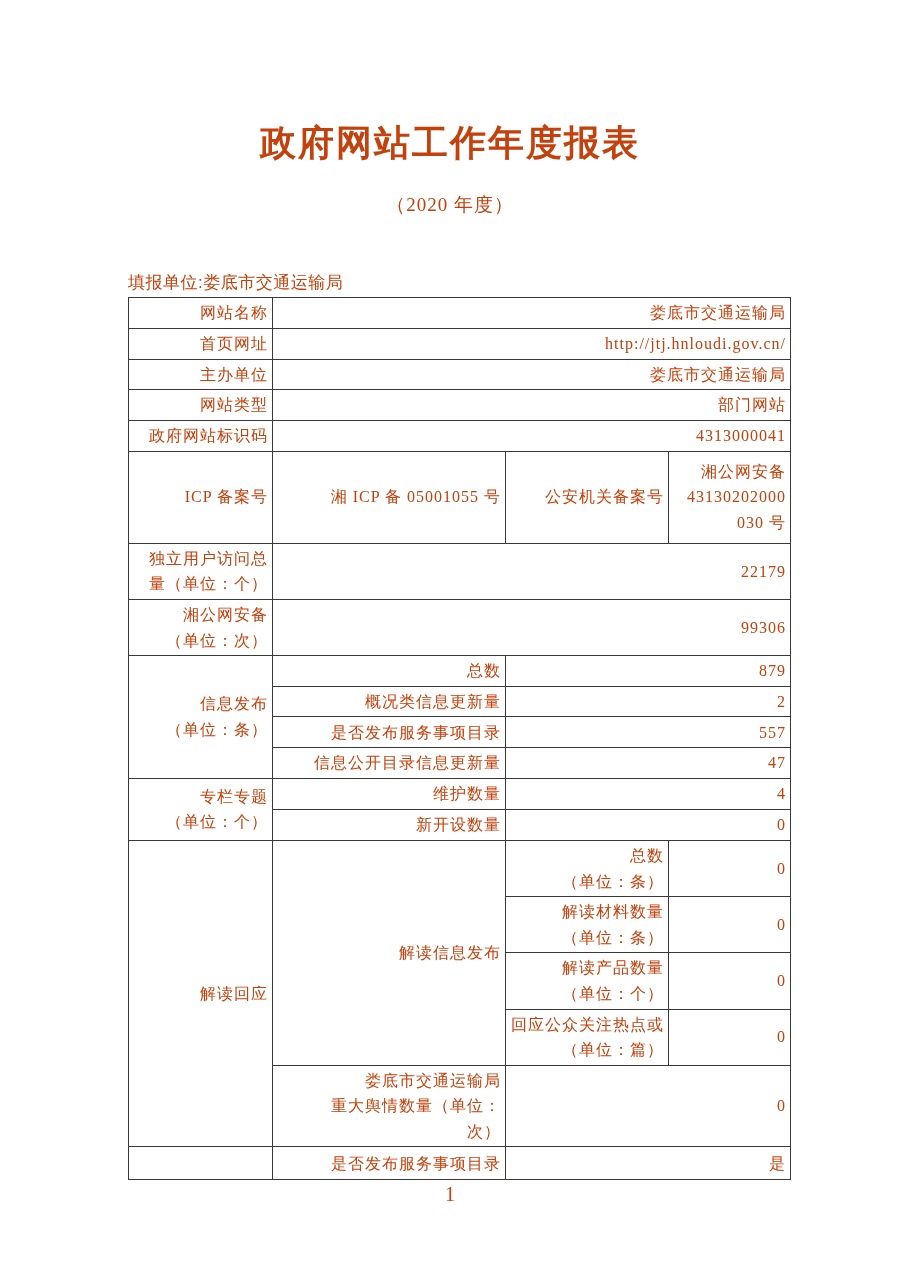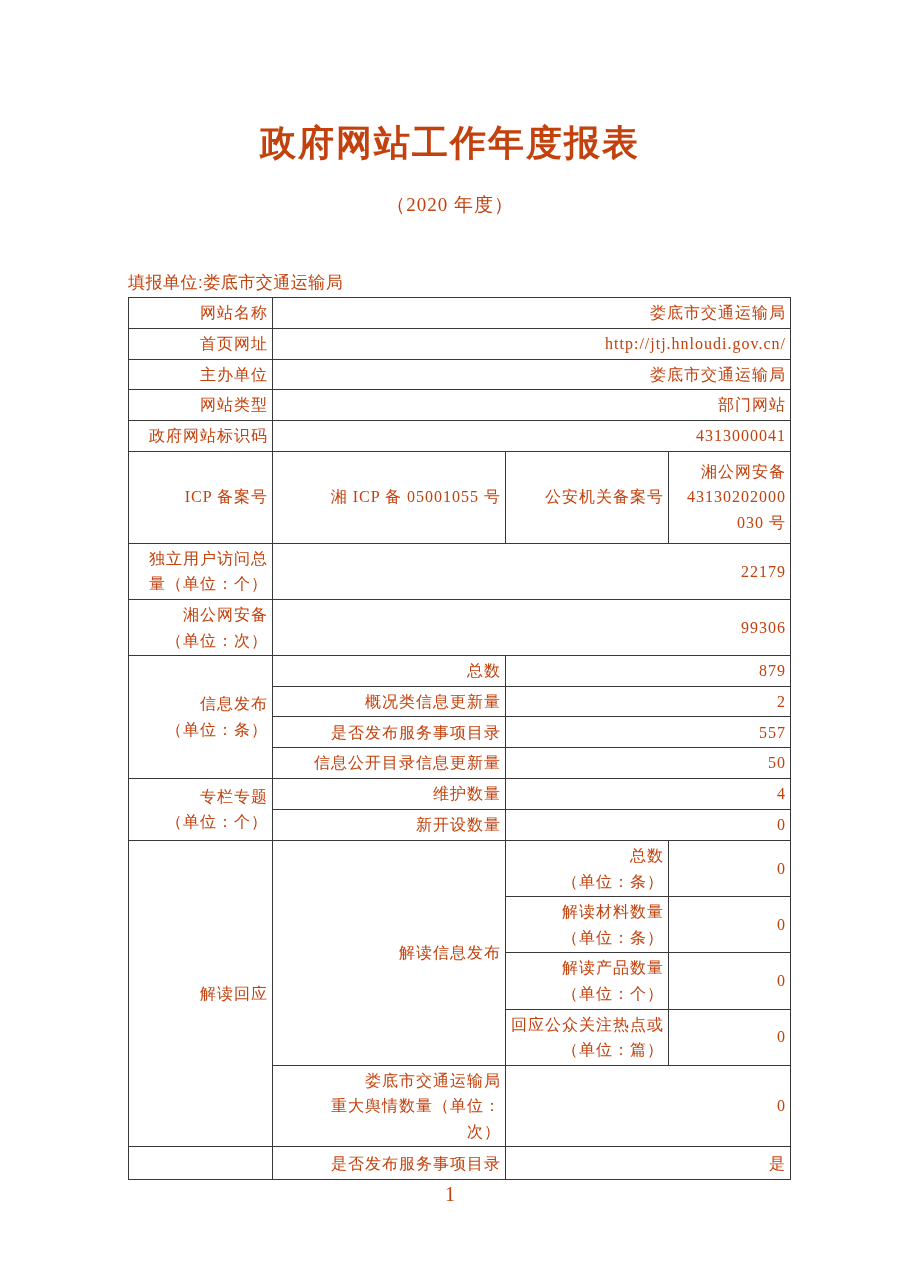--- a/index.html
+++ b/index.html
@@ -135,21 +135,21 @@
       <tr style="height:30px">
         <td>概况类信息更新量</td>
         <td colspan="2">2</td>
       </tr>
       <tr style="height:31px">
         <td>是否发布服务事项目录</td>
         <td colspan="2">557</td>
       </tr>
       <tr style="height:30px">
         <td>信息公开目录信息更新量</td>
-        <td colspan="2">50</td>
+        <td colspan="2">47</td>
       </tr>
       <tr style="height:31px">
         <td rowspan="2">专栏专题
 （单位：个）</td>
         <td>维护数量</td>
         <td colspan="2">4</td>
       </tr>
       <tr style="height:31px">
         <td>新开设数量</td>
         <td colspan="2">0</td>

